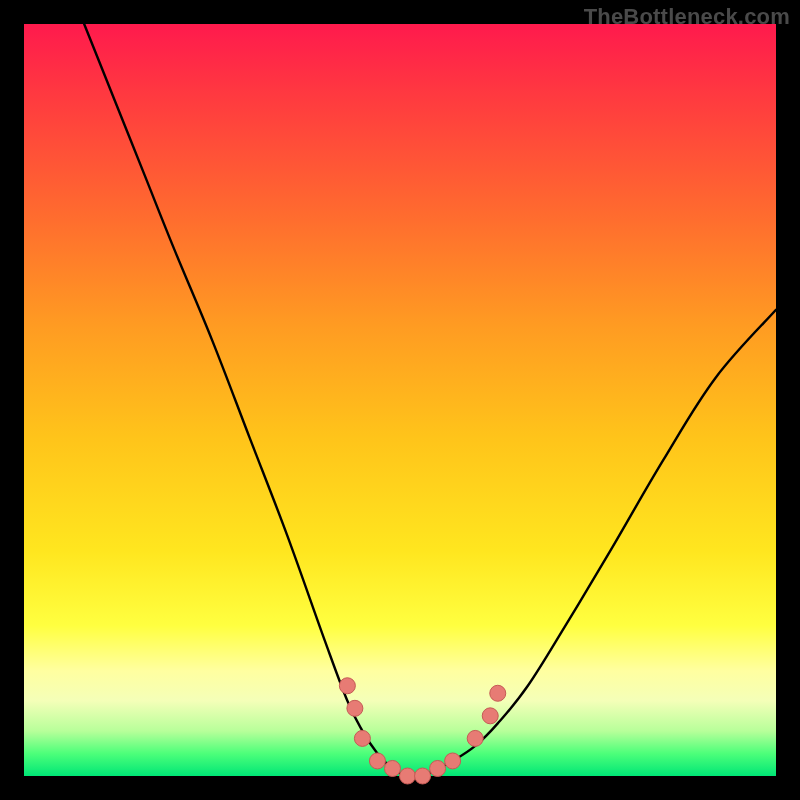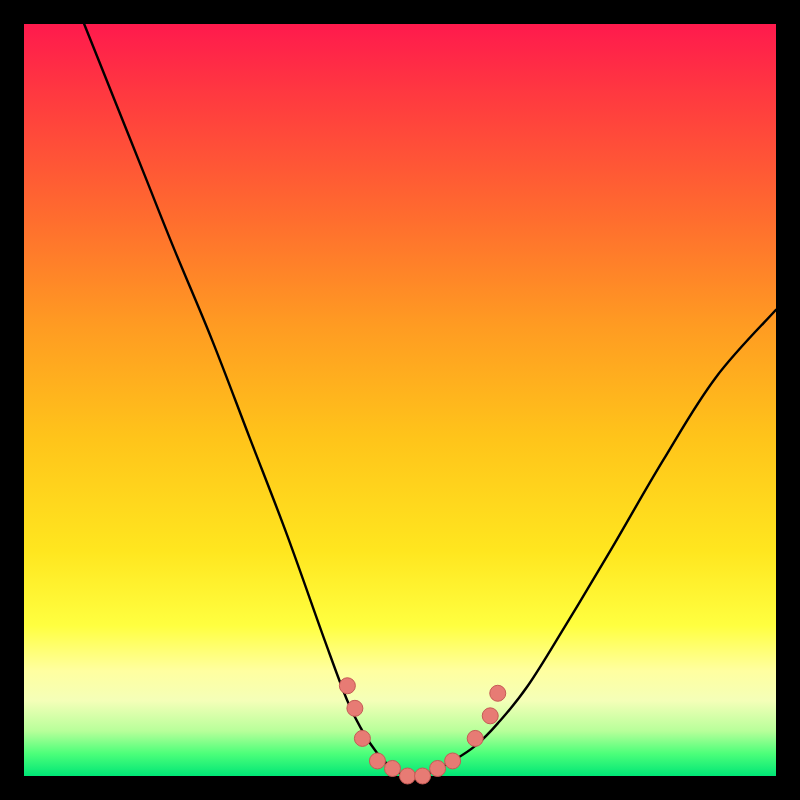--- a/index.html
+++ b/index.html
@@ -74,13 +74,14 @@
           <circle cx="383.52" cy="752.00" r="8" fill="#e77b74" stroke="#c55a55" stroke-width="1"></circle>
           <circle cx="398.56" cy="752.00" r="8" fill="#e77b74" stroke="#c55a55" stroke-width="1"></circle>
           <circle cx="413.60" cy="744.48" r="8" fill="#e77b74" stroke="#c55a55" stroke-width="1"></circle>
           <circle cx="428.64" cy="736.96" r="8" fill="#e77b74" stroke="#c55a55" stroke-width="1"></circle>
           <circle cx="451.20" cy="714.40" r="8" fill="#e77b74" stroke="#c55a55" stroke-width="1"></circle>
           <circle cx="466.24" cy="691.84" r="8" fill="#e77b74" stroke="#c55a55" stroke-width="1"></circle>
           <circle cx="473.76" cy="669.28" r="8" fill="#e77b74" stroke="#c55a55" stroke-width="1"></circle>
         </g>
     </svg>
   </div>
+  <div class="watermark">TheBottleneck.com</div>
 </div>
 
 </body></html>

